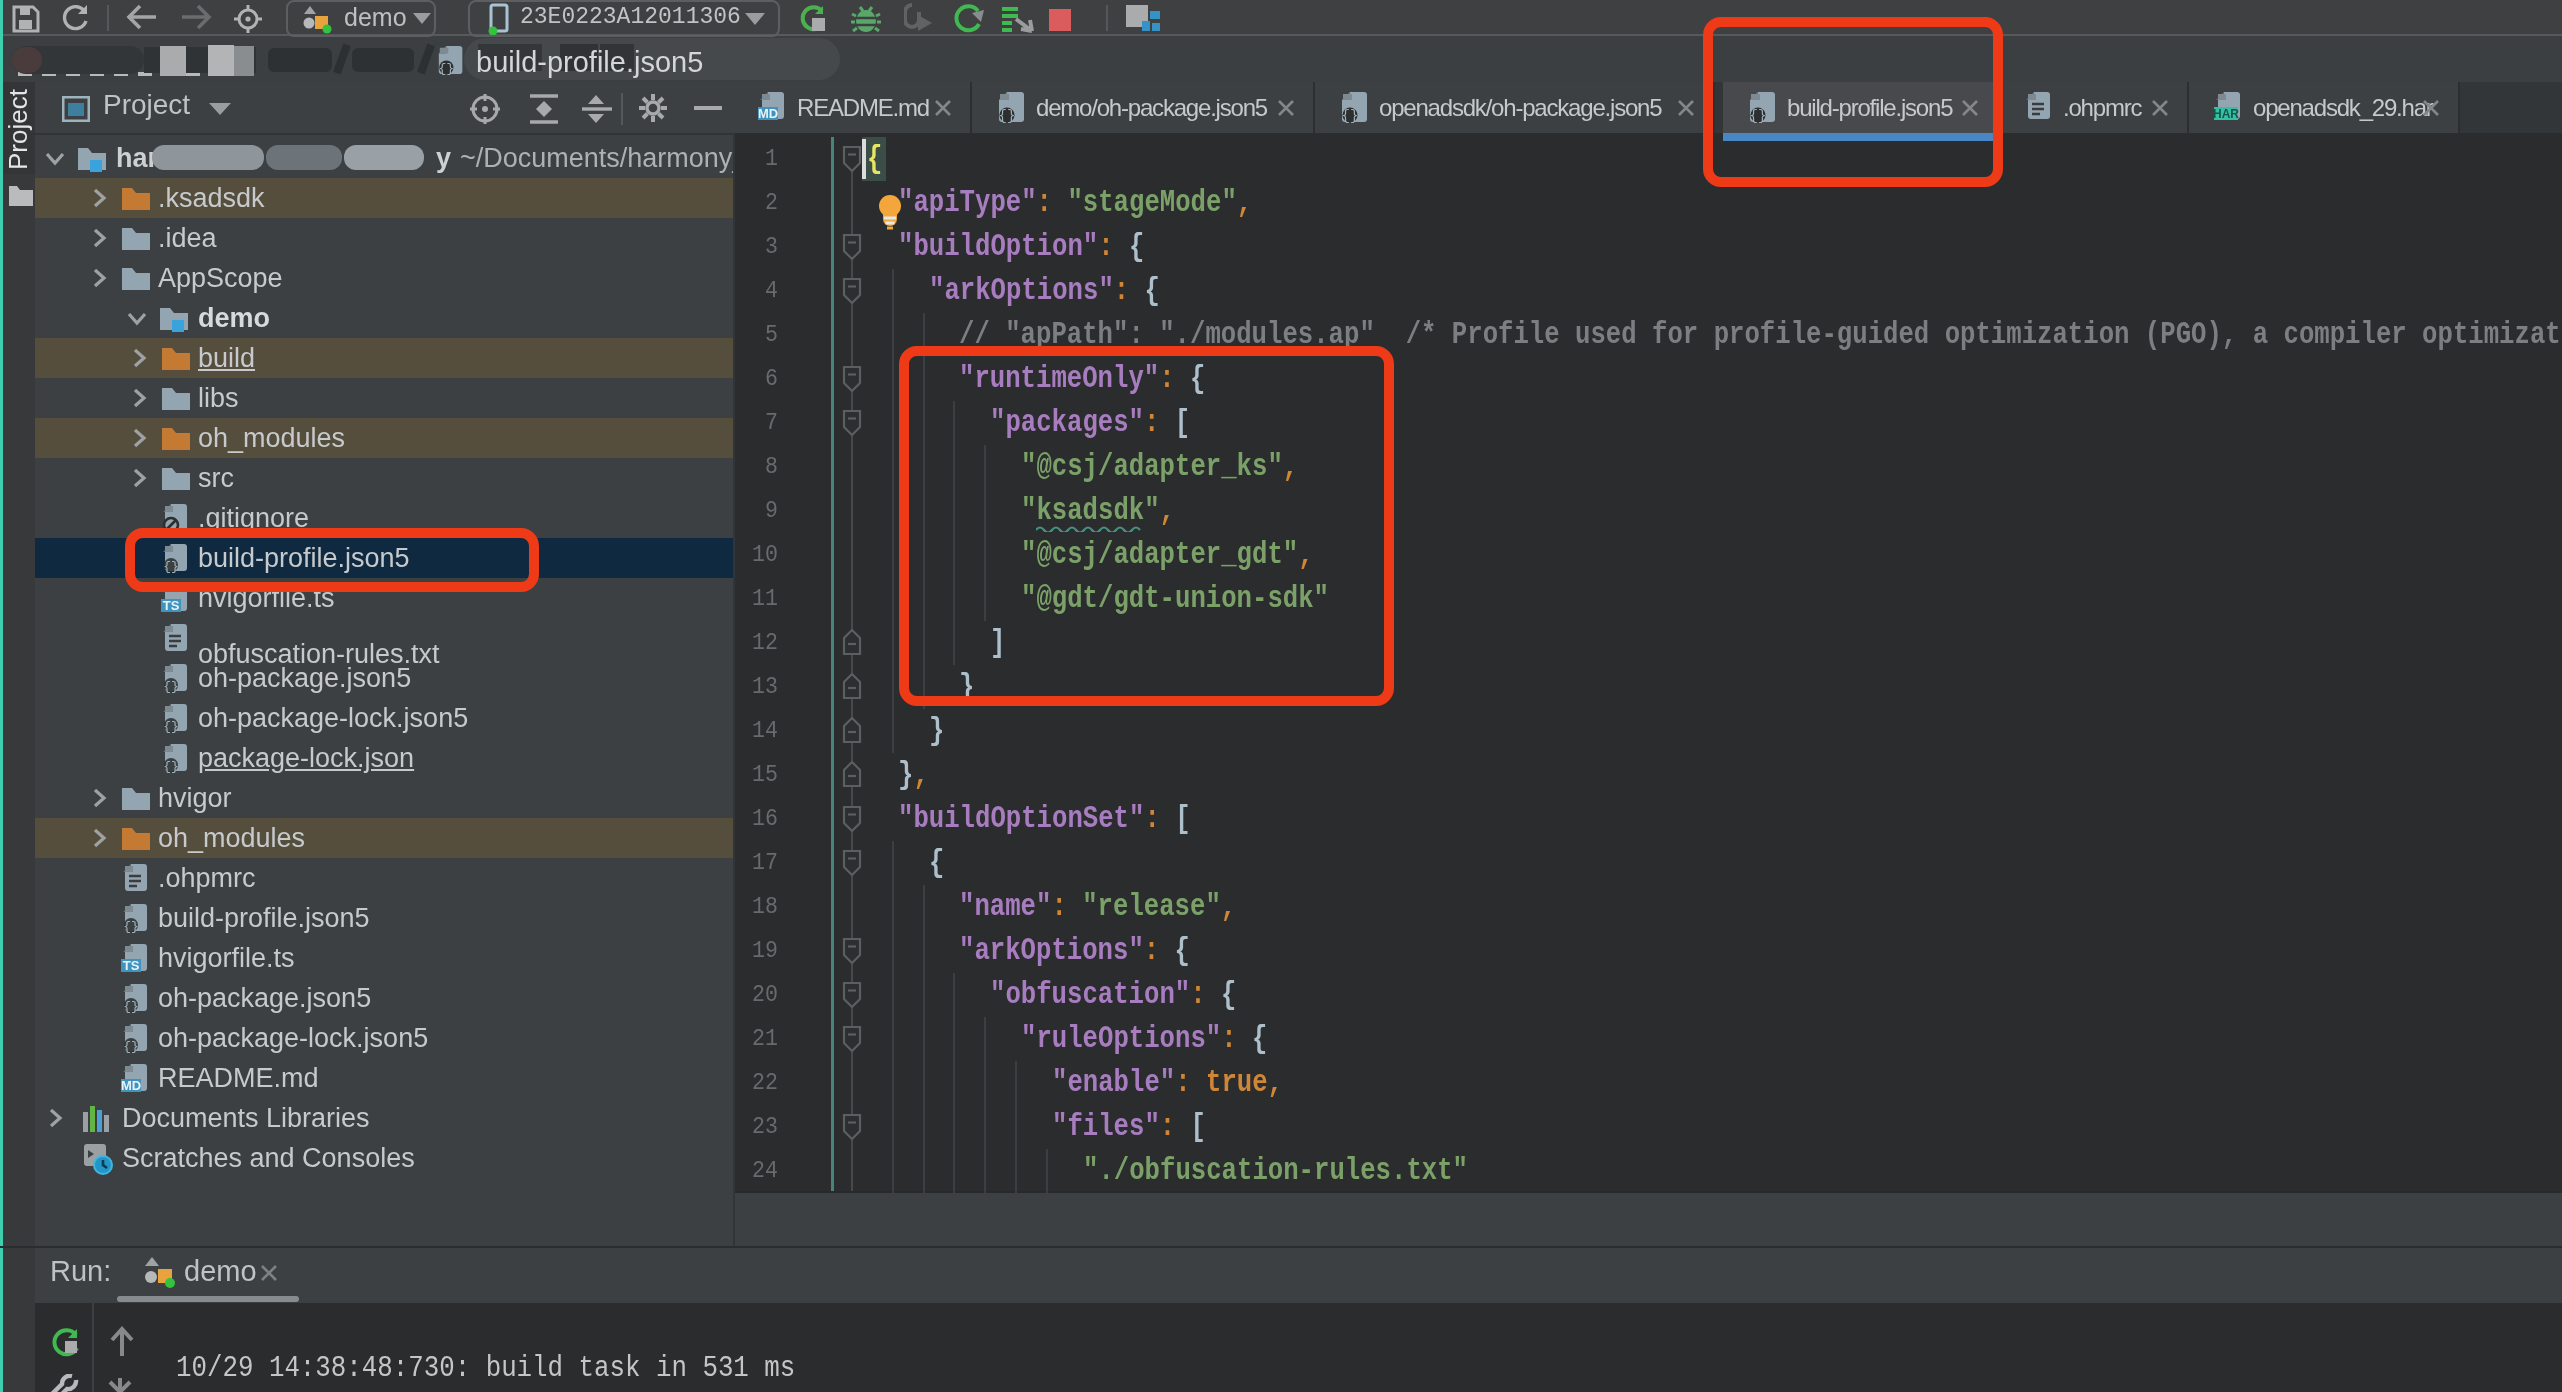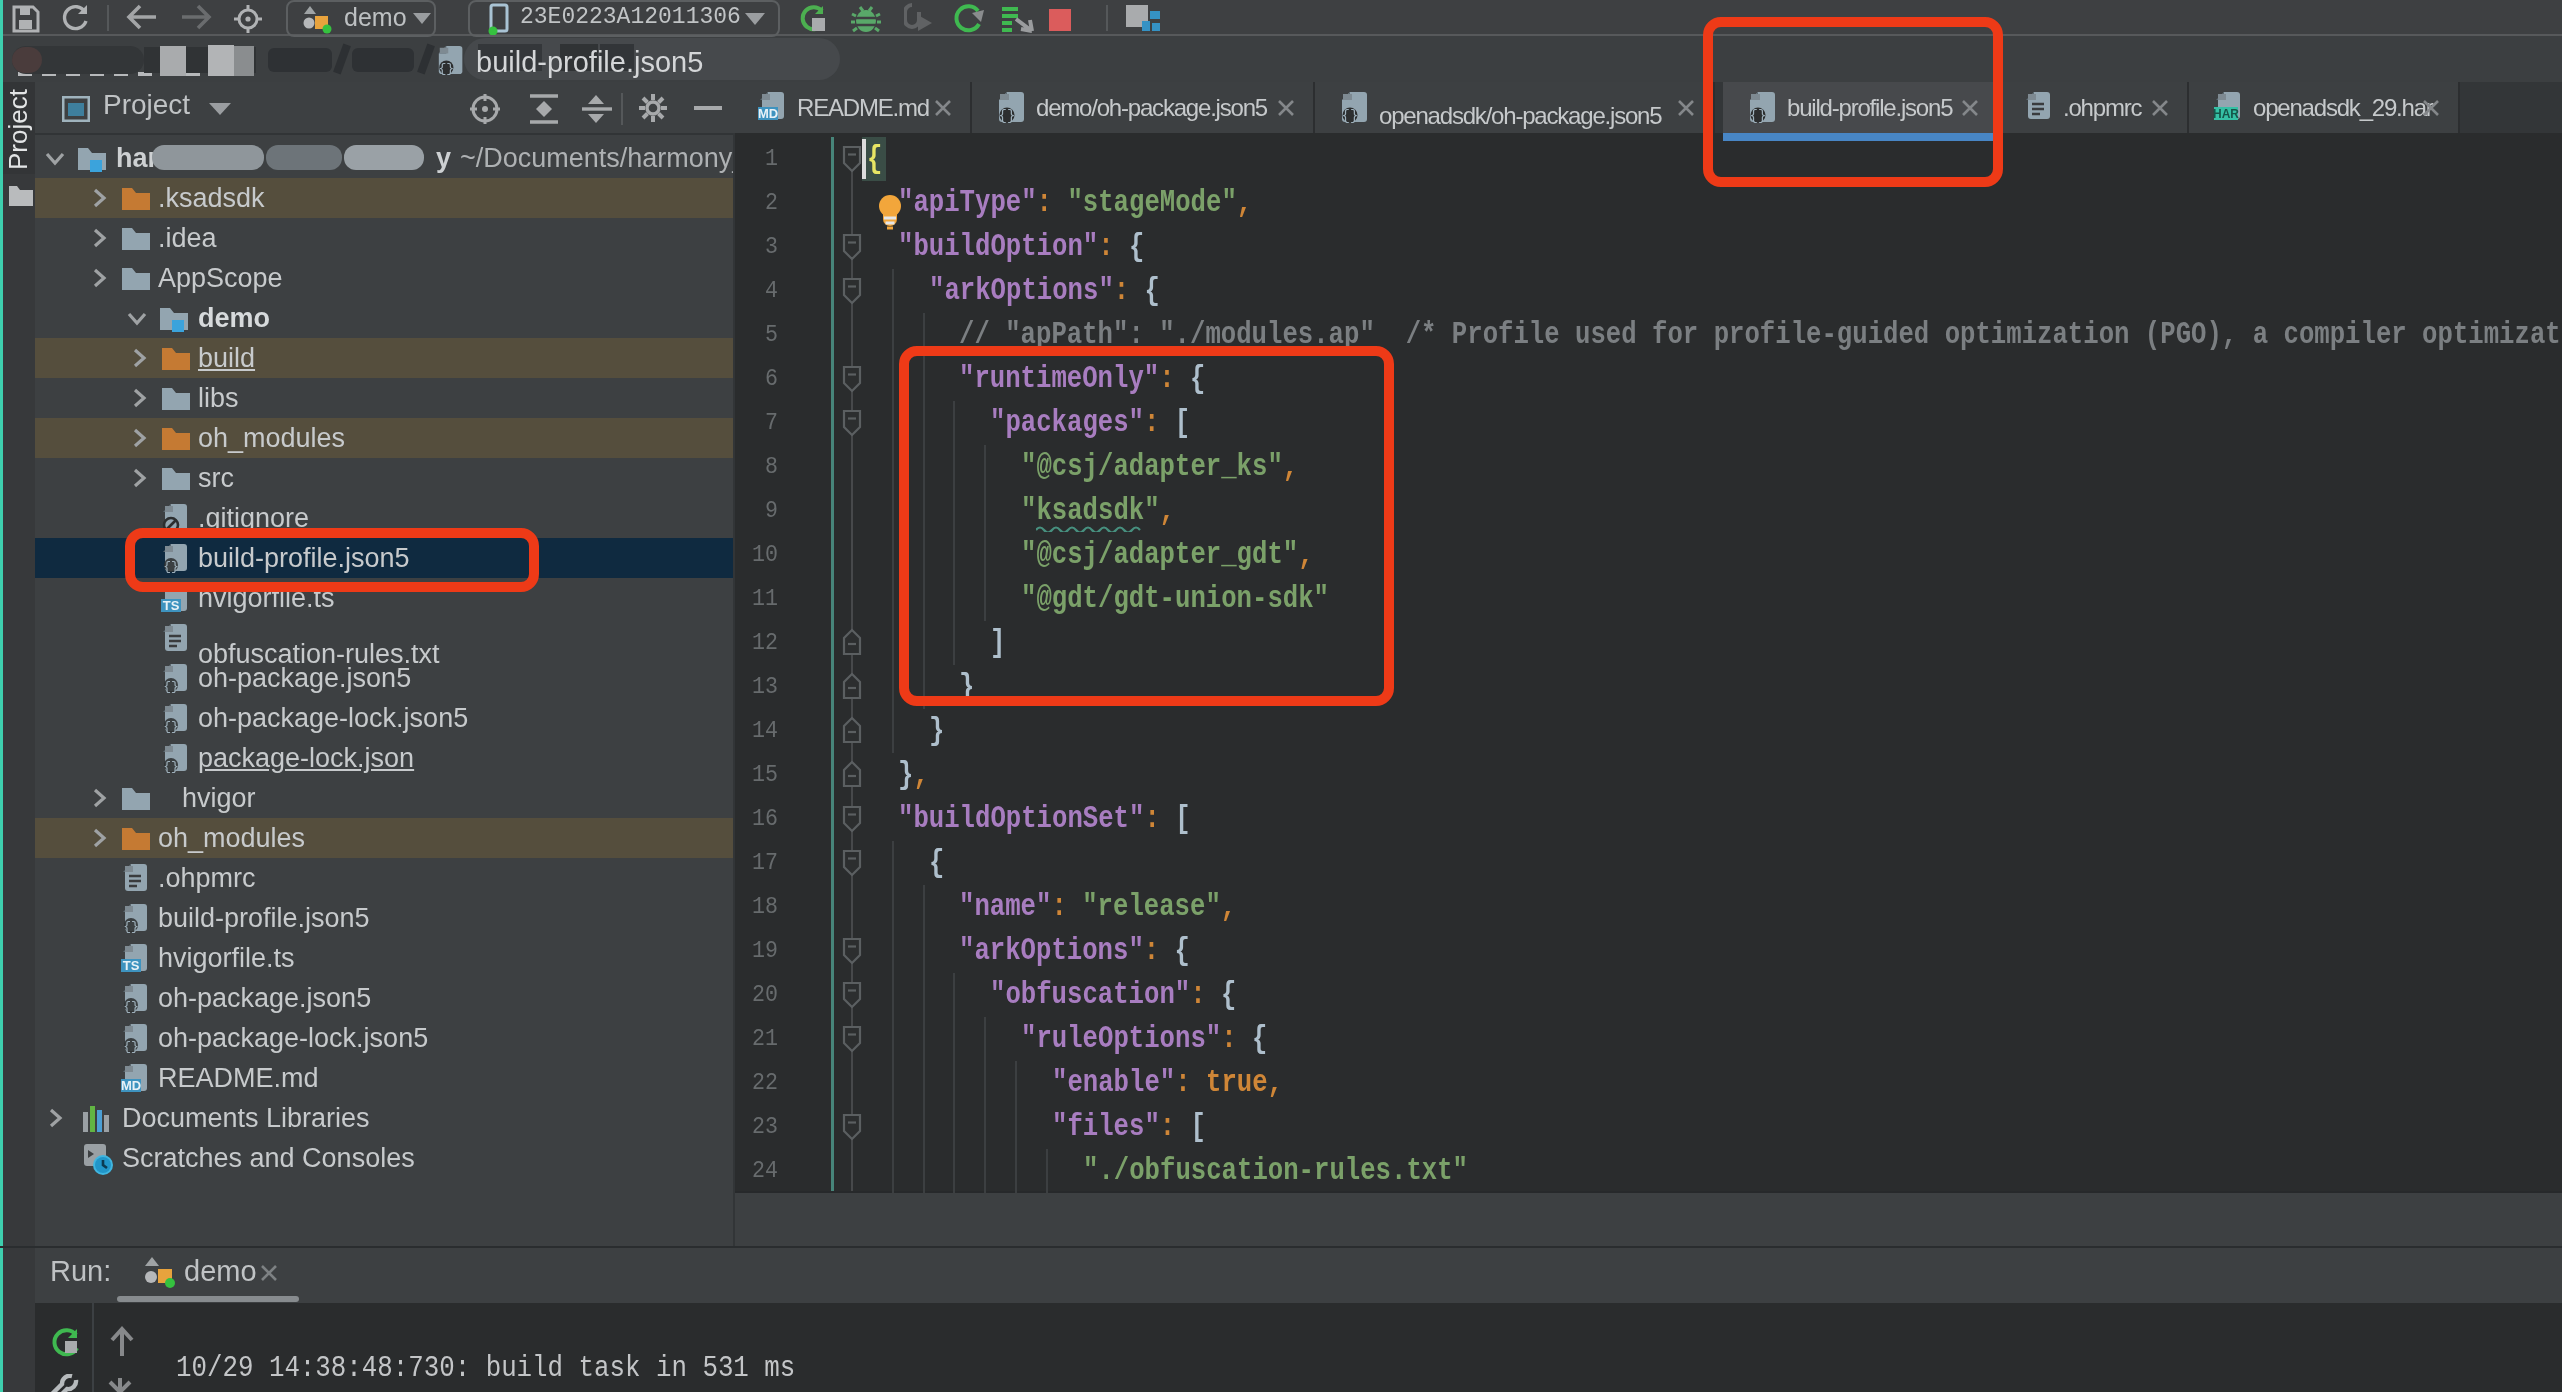--- a/index.html
+++ b/index.html
@@ -289,21 +289,21 @@
       <circle cx="11" cy="23" r="7" fill="#2c2e2f" opacity="0.85"></circle>
       <text x="11" y="28" font-size="13" font-family="Liberation Mono" fill="#9fb1bc" text-anchor="middle">{}</text>
     </svg>
 <div class="abs treerow" style="left:198px;top:738px;text-decoration:underline;">package-lock.json</div>
 <svg class="abs" style="left:88px;top:787px" width="22" height="22" viewBox="0 0 22 22">
       <path d="M7 3 L16 11 L7 19" fill="none" stroke="#9fa2a4" stroke-width="3.2"></path>
     </svg>
 <svg class="abs" style="left:120px;top:782px" width="32" height="32" viewBox="0 0 32 32">
       <path d="M2 6 h10 l4 5 h14 v17 h-28 z" fill="#93a5b0"></path>
     </svg>
-<div class="abs treerow" style="left:158px;top:778px;margin-left:24px;">hvigor</div>
+<div class="abs treerow" style="left:158px;top:778px;">hvigor</div>
 <div class="abs" style="left:35px;top:818px;width:698px;height:40px;background:#554e3d;"></div>
 <svg class="abs" style="left:88px;top:827px" width="22" height="22" viewBox="0 0 22 22">
       <path d="M7 3 L16 11 L7 19" fill="none" stroke="#9fa2a4" stroke-width="3.2"></path>
     </svg>
 <svg class="abs" style="left:120px;top:822px" width="32" height="32" viewBox="0 0 32 32">
       <path d="M2 6 h10 l4 5 h14 v17 h-28 z" fill="#c57a33"></path>
     </svg>
 <div class="abs treerow" style="left:158px;top:818px;">oh_modules</div>
 <svg class="abs" style="left:120px;top:862px" width="32" height="32" viewBox="0 0 32 32">
       <path d="M11 2 h13 a3 3 0 0 1 3 3 v21 a3 3 0 0 1 -3 3 h-16 a3 3 0 0 1 -3 -3 V10 z" fill="#93a5b0"></path>
@@ -401,21 +401,21 @@
 <div class="abs" style="left:1315px;top:82px;width:398px;height:51px;background:#3d4042;border-right:2px solid #2c2e30;"></div>
 <svg class="abs" style="left:1339px;top:90px" width="34" height="34" viewBox="0 0 34 34">
       <g transform="scale(1.0)">
         <path d="M11 2 h14 a3 3 0 0 1 3 3 v24 a3 3 0 0 1 -3 3 h-19 a3 3 0 0 1 -3 -3 V10 z" fill="#93a5b0"></path>
 <path d="M11 2 v8 h-8 z" fill="#5d6a72"></path>
 <rect x="4" y="4" width="9" height="6" fill="#7e8a92"></rect>
 <circle cx="11" cy="25" r="7.5" fill="#2c2e2f"></circle>
 <text x="11" y="30" font-size="14" font-family="Liberation Mono, monospace" fill="#9fb1bc" text-anchor="middle">{}</text>
       </g>
     </svg>
-<div class="abs tabtxt" style="left:1379px;top:90px;height:51px;line-height:51px;letter-spacing:-1.2px;">openadsdk/oh-package.json5</div>
+<div class="abs tabtxt" style="left:1379px;top:82px;height:51px;line-height:51px;letter-spacing:-1.2px;">openadsdk/oh-package.json5</div>
 <svg class="abs" style="left:1675px;top:97px" width="22" height="22" viewBox="0 0 22 22">
       <path d="M4 4 L18 18 M18 4 L4 18" stroke="#84878a" stroke-width="2.6"></path>
     </svg>
 <div class="abs" style="left:1723px;top:82px;width:274px;height:51px;background:#47494c;border-right:2px solid #2c2e30;"></div>
 <svg class="abs" style="left:1747px;top:90px" width="34" height="34" viewBox="0 0 34 34">
       <g transform="scale(1.0)">
         <path d="M11 2 h14 a3 3 0 0 1 3 3 v24 a3 3 0 0 1 -3 3 h-19 a3 3 0 0 1 -3 -3 V10 z" fill="#93a5b0"></path>
 <path d="M11 2 v8 h-8 z" fill="#5d6a72"></path>
 <rect x="4" y="4" width="9" height="6" fill="#7e8a92"></rect>
 <circle cx="11" cy="25" r="7.5" fill="#2c2e2f"></circle>

